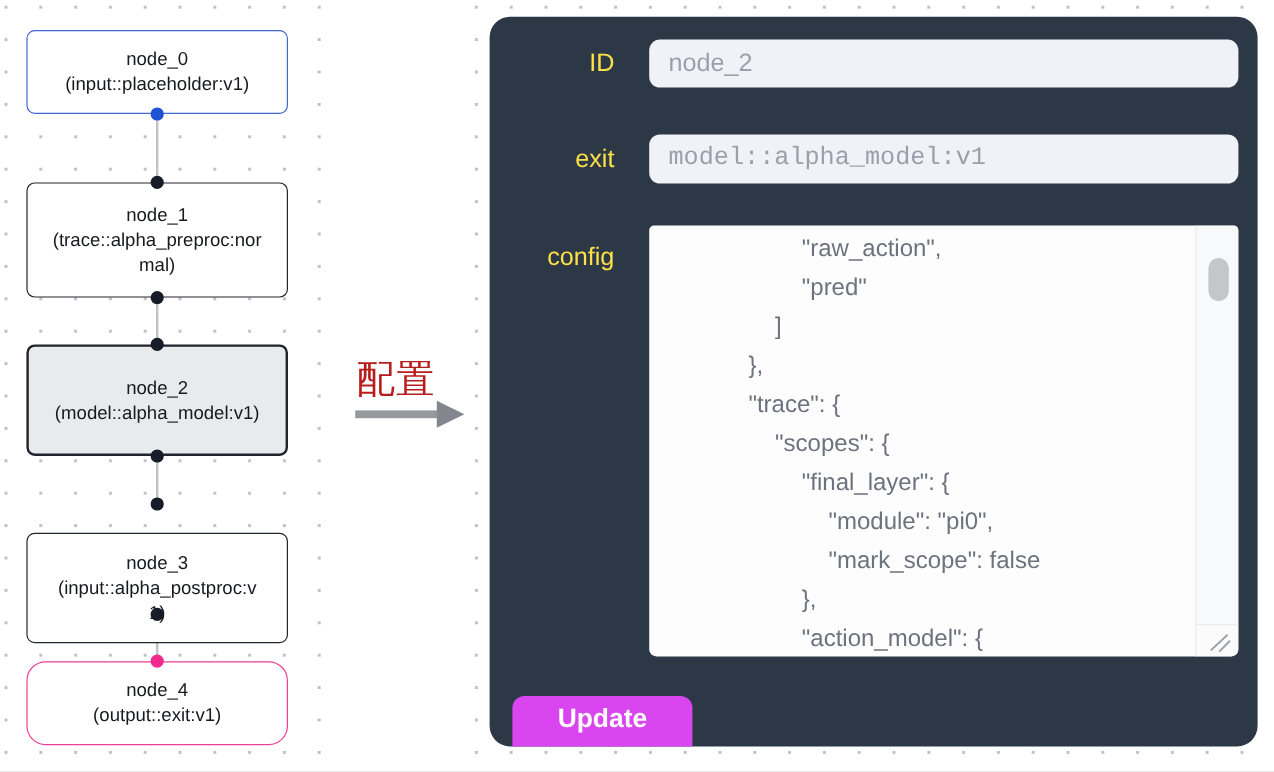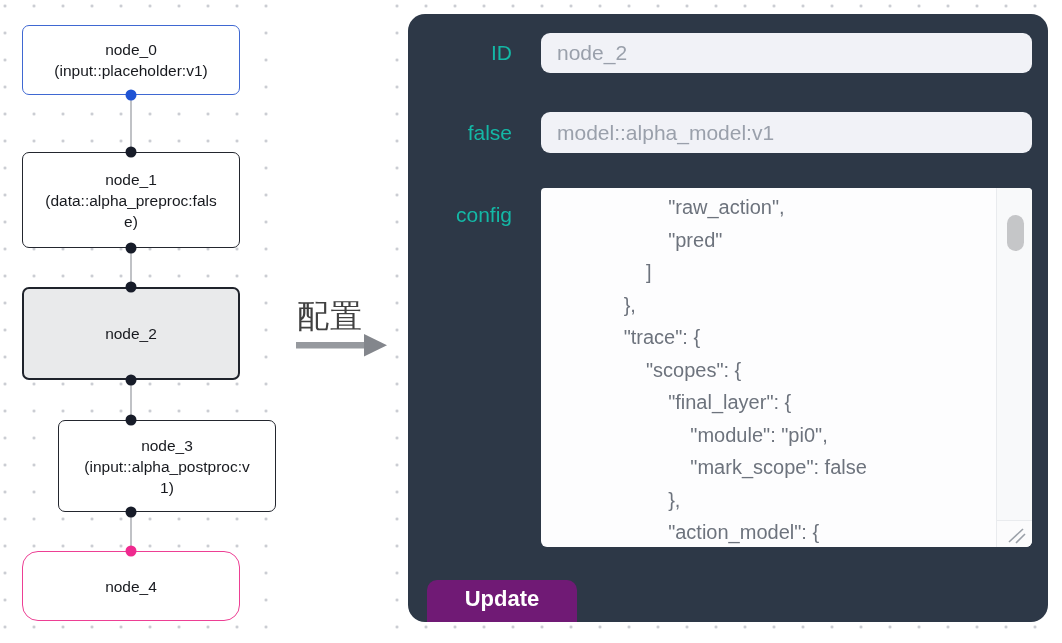--- a/index.html
+++ b/index.html
@@ -30,59 +30,59 @@
     text-align:center; padding:4px 20px;
     font-size:15.5px; line-height:21px; color:#17191e;
     word-break:break-all;
   }
   .node-input    { border-color:#3f68d2; }
   .node-selected { background:#e9eaeb; border-width:2.5px; border-color:#1f232b; }
   .node-output   { border-color:#ed3f94;border-radius:16px; }
   .n0 { top:25px;  height:70px; }
   .n1 { top:152px; height:96px;justify-content:center; }
   .n2 { top:287px; height:93px; }
-  .n3 { top:420px; height:92px;margin-left:36px; }
+  .n3 { top:444px; height:92px; }
   .n4 { top:551px; height:70px; }
   .edge {
     position:absolute; left:130px; width:2px; background:#c0c2c6;
   }
   .port {
     position:absolute; width:11px; height:11px; border-radius:50%;
     transform:translate(-50%,-50%); left:131px;
   }
   .port-input   { background:#1f53d4; }
   .port-default { background:#171c29; }
   .port-output  { background:#ef2a8f; }
   
   .caption {
     position:absolute; left:297px; top:298px; width:90px;
-    font-size:32px; line-height:36px; color:#404040; letter-spacing:1px;
+    font-size:32px; line-height:36px; color:#b91c1c; letter-spacing:1px;
     white-space:nowrap;
   }
   .arrow-svg { position:absolute; left:295px; top:332px; }
   
   .panel {
     position:absolute; left:408px; top:14px; width:640px; height:608px;
     background:#2d3847; border-radius:17px; overflow:hidden;
   }
   .field-label {
     position:absolute; left:0; width:104px; text-align:right;
-    color:#14b8a6; font-size:21px;
+    color:#fde047; font-size:21px;
   }
   .lbl-id     { top:19px;  height:40px; line-height:40px; }
   .lbl-type   { top:98px;  height:41px; line-height:41px; }
   .lbl-config { top:188px; height:26px; line-height:26px; }
   .field-input {
     position:absolute; left:133px; width:491px;
     background:#f1f2f7; border:none; outline:none; border-radius:9px;
     font-family:"Liberation Sans","DejaVu Sans",sans-serif;
     font-size:21px; color:#9aa0ab; padding:0 16px;
   }
   .inp-id   { top:19px; height:40px; }
-  .inp-type { top:98px; height:41px; }
+  .inp-type { top:98px; height:41px;font-family:Liberation Mono, monospace; }
   .config-box {
     position:absolute; left:133px; top:174px; width:491px; height:359px;
     background:#fdfdfe; border-radius:4px 4px 6px 6px; overflow:hidden;
   }
   .config-pre {
     position:absolute; left:0; top:0; right:36px; bottom:0;
     padding:3px 0 0 16px; white-space:pre; overflow:hidden;
     font-family:"Liberation Sans","DejaVu Sans",sans-serif;
     font-size:20px; line-height:32.5px; color:#6d737d;
   }
@@ -93,21 +93,21 @@
   .scroll-thumb {
     position:absolute; left:10px; top:27px; width:17px; height:36px;
     background:#c5c6c8; border-radius:9px;
   }
   .resize-corner {
     position:absolute; right:0; bottom:0; width:36px; height:27px;
     background:#fbfbfc; border-left:1px solid #e9ebee; border-top:1px solid #e9ebee;
   }
   .update-btn {
     position:absolute; left:19px; top:566px; width:150px; height:52px;
-    background:#701a75; border:none; border-radius:10px;
+    background:#d946ef; border:none; border-radius:10px;
     color:#ffffff; font-size:22px; font-weight:bold;
     font-family:"Liberation Sans","DejaVu Sans",sans-serif;
     text-align:center; padding-bottom:14px; cursor:pointer;
   }
 </style>
 </head>
 <body>
 
 <div class="stage">
 
@@ -117,31 +117,33 @@
     <div class="edge" style="top:248px; height:39px;"></div>
     <div class="edge" style="top:380px; height:40px;"></div>
     <div class="edge" style="top:512px; height:39px;"></div>
 
     <div class="node node-input n0">
       <div>node_0</div>
       <div>(input::placeholder:v1)</div>
     </div>
     <div class="node n1">
       <div>node_1</div>
-      <div>(data::alpha_preproc:false)</div>
+      <div>(trace::alpha_preproc:normal)</div>
     </div>
     <div class="node node-selected n2">
       <div>node_2</div>
+      <div>(model::alpha_model:v1)</div>
     </div>
     <div class="node n3">
       <div>node_3</div>
       <div>(input::alpha_postproc:v1)</div>
     </div>
     <div class="node node-output n4">
       <div>node_4</div>
+      <div>(output::exit:v1)</div>
     </div>
 
     <div class="port port-input" style="top:95px;"></div>
     <div class="port port-default" style="top:152px;"></div>
     <div class="port port-default" style="top:248px;"></div>
     <div class="port port-default" style="top:287px;"></div>
     <div class="port port-default" style="top:380px;"></div>
     <div class="port port-default" style="top:420px;"></div>
     <div class="port port-default" style="top:512px;"></div>
     <div class="port port-output" style="top:551px;"></div>
@@ -153,21 +155,21 @@
     <polygon points="69,2 92,13.2 69,24.5" fill="#83868c"></polygon>
   </svg>
 
   <div class="right-canvas dots"></div>
 
   <div class="panel">
 
     <div class="field-label lbl-id">ID</div>
     <input class="field-input inp-id" type="text" spellcheck="false" value="node_2" style="">
 
-    <div class="field-label lbl-type">false</div>
+    <div class="field-label lbl-type">exit</div>
     <input class="field-input inp-type" type="text" spellcheck="false" value="model::alpha_model:v1" style="">
 
     <div class="field-label lbl-config">config</div>
 
     <div class="config-box">
       <pre class="config-pre">                    "raw_action",
                     "pred"
                 ]
             },
             "trace": {

